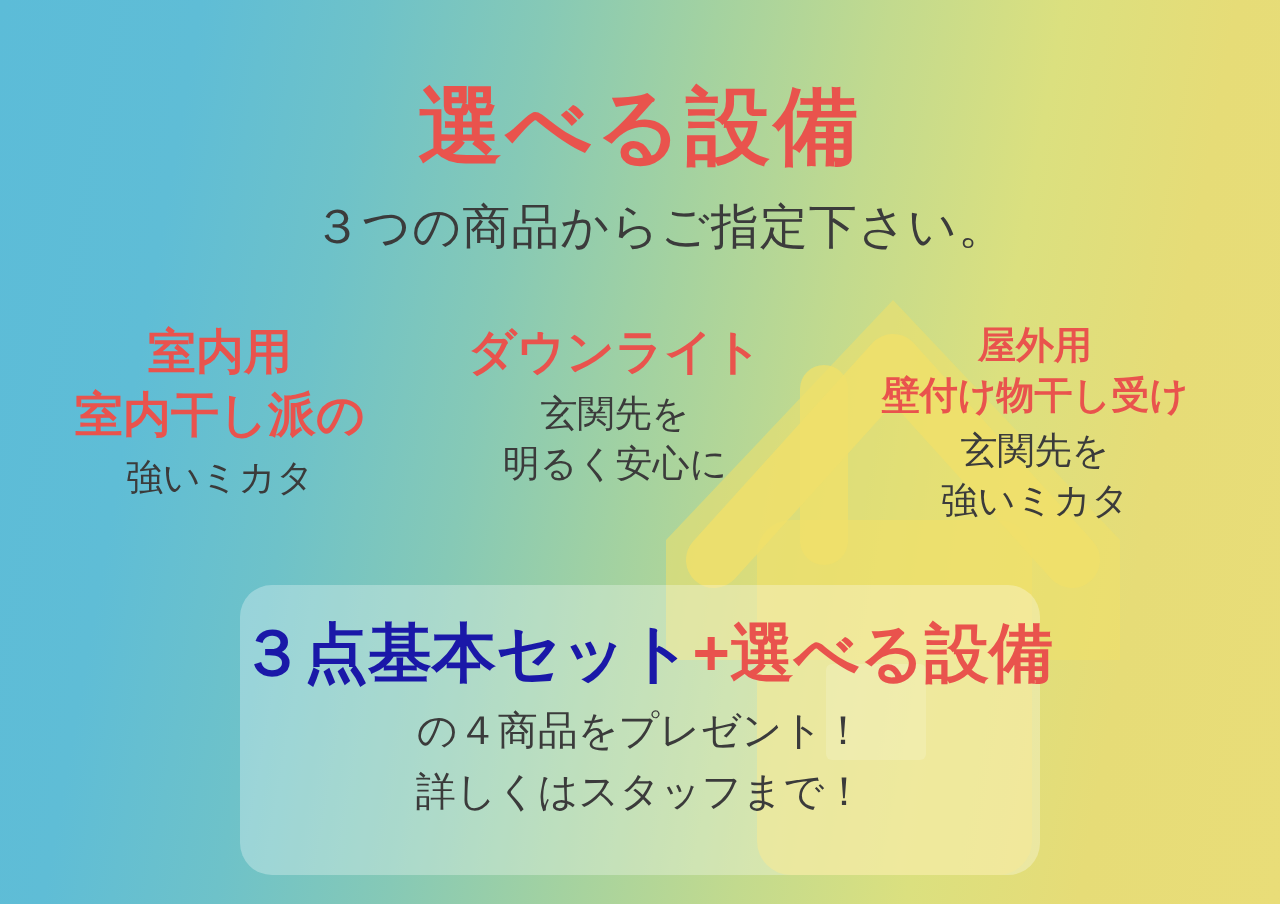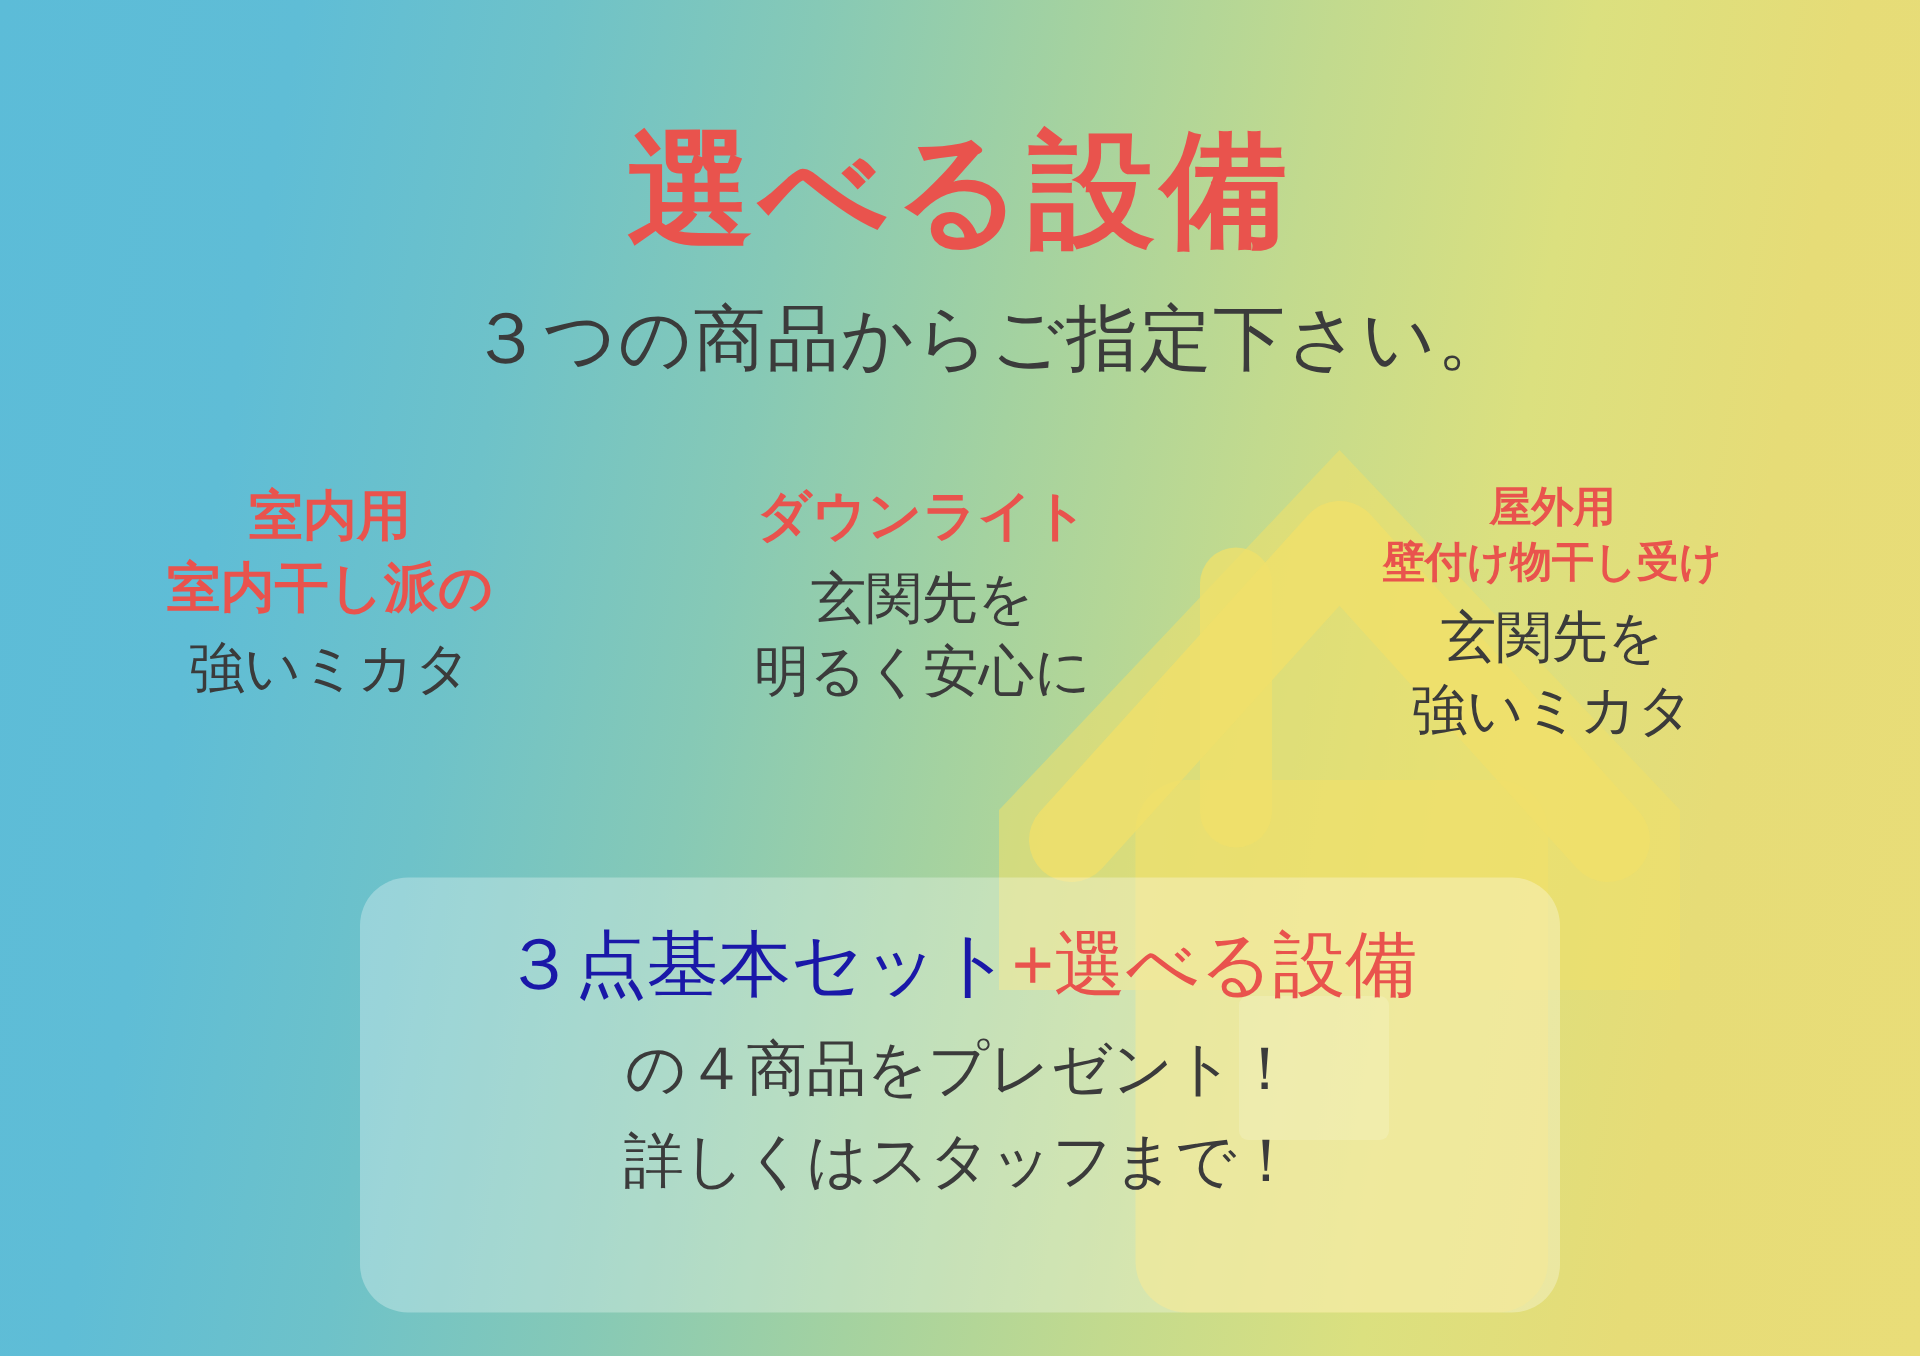--- a/index.html
+++ b/index.html
@@ -92,47 +92,47 @@
     width:400px;
     text-align:center;
   }
   .col-1 { width:380px; }
   .col-2 { width:400px; }
   .col-3 { width:430px; }
 
   .col-title {
     color:#e9534d;
     font-weight:bold;
-    font-size:36px;
+    font-size:48px;
     line-height:1.32;
     letter-spacing:0px;
     white-space:nowrap;
   }
-  .col-3 .col-title { font-size:28px; }
+  .col-3 .col-title { font-size:38px; }
 
   .col-desc {
     margin-top:6px;
     color:#3b3b3b;
     font-size:37px;
     line-height:1.34;
     letter-spacing:0px;
     white-space:nowrap;
   }
 
   
   .promo {
     position:absolute;
     left:240px;
     top:618px;
     width:800px;
     text-align:center;
   }
   .promo-head {
-    font-size:48px;
-    font-weight:normal;
+    font-size:64px;
+    font-weight:bold;
     line-height:1.1;
     white-space:nowrap;
     letter-spacing:0px;
   }
   .promo-head .navy { color:#1a18a8; }
   .promo-head .red  { color:#e9534d; }
 
   .promo-line {
     margin-top:18px;
     font-size:40px;

